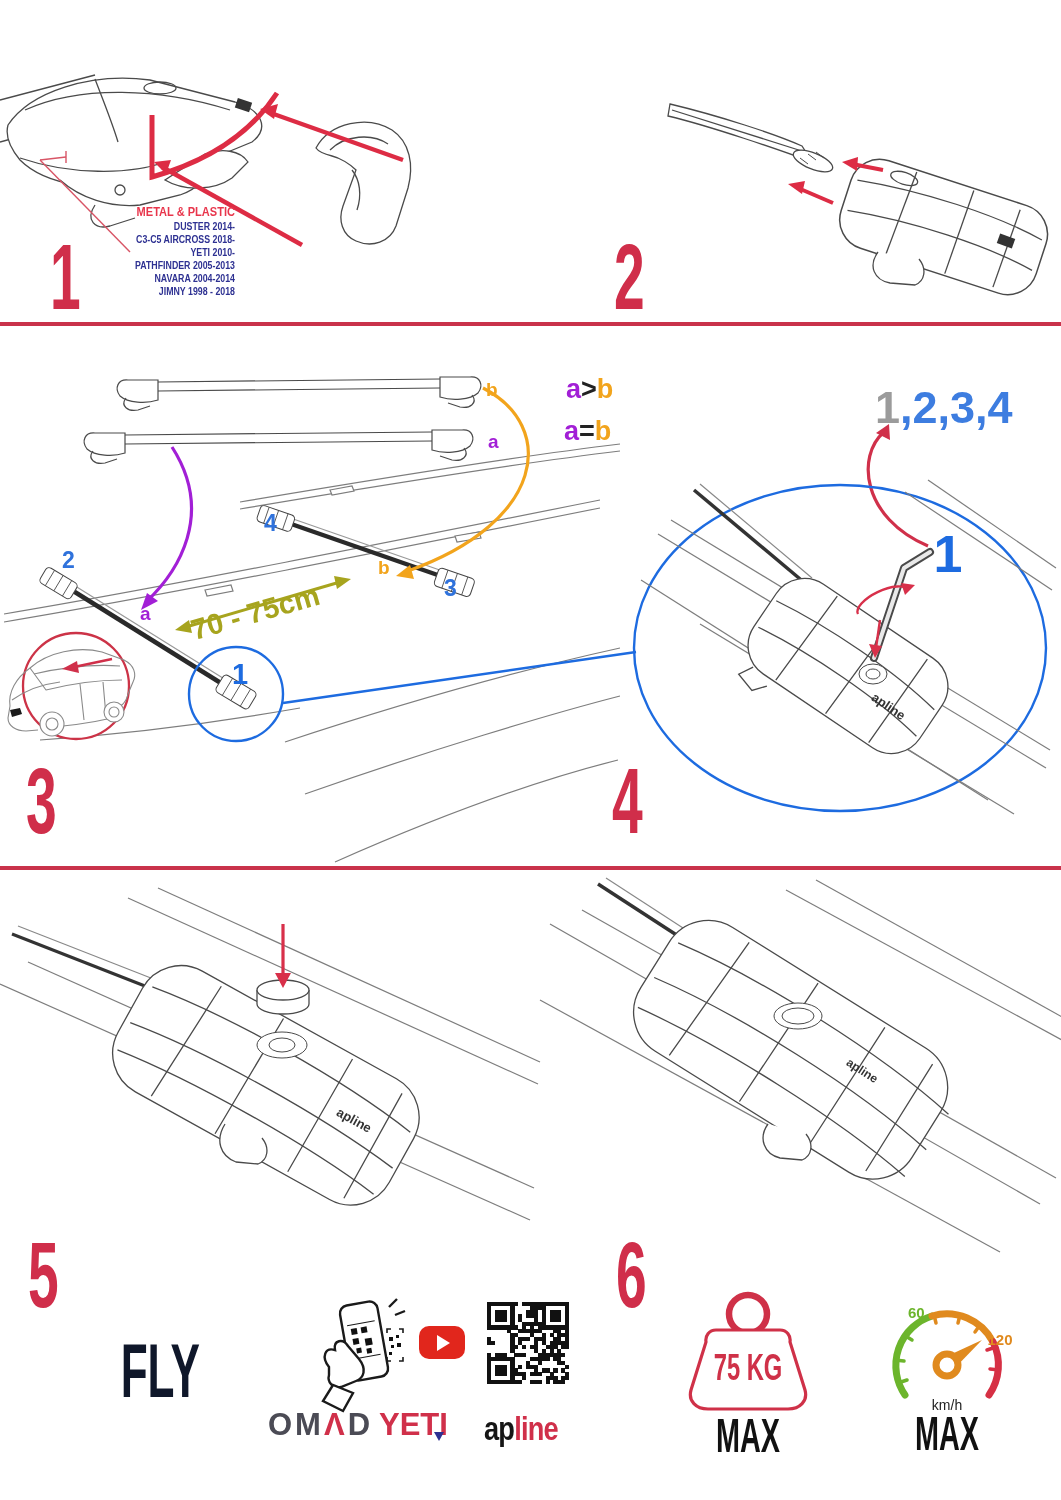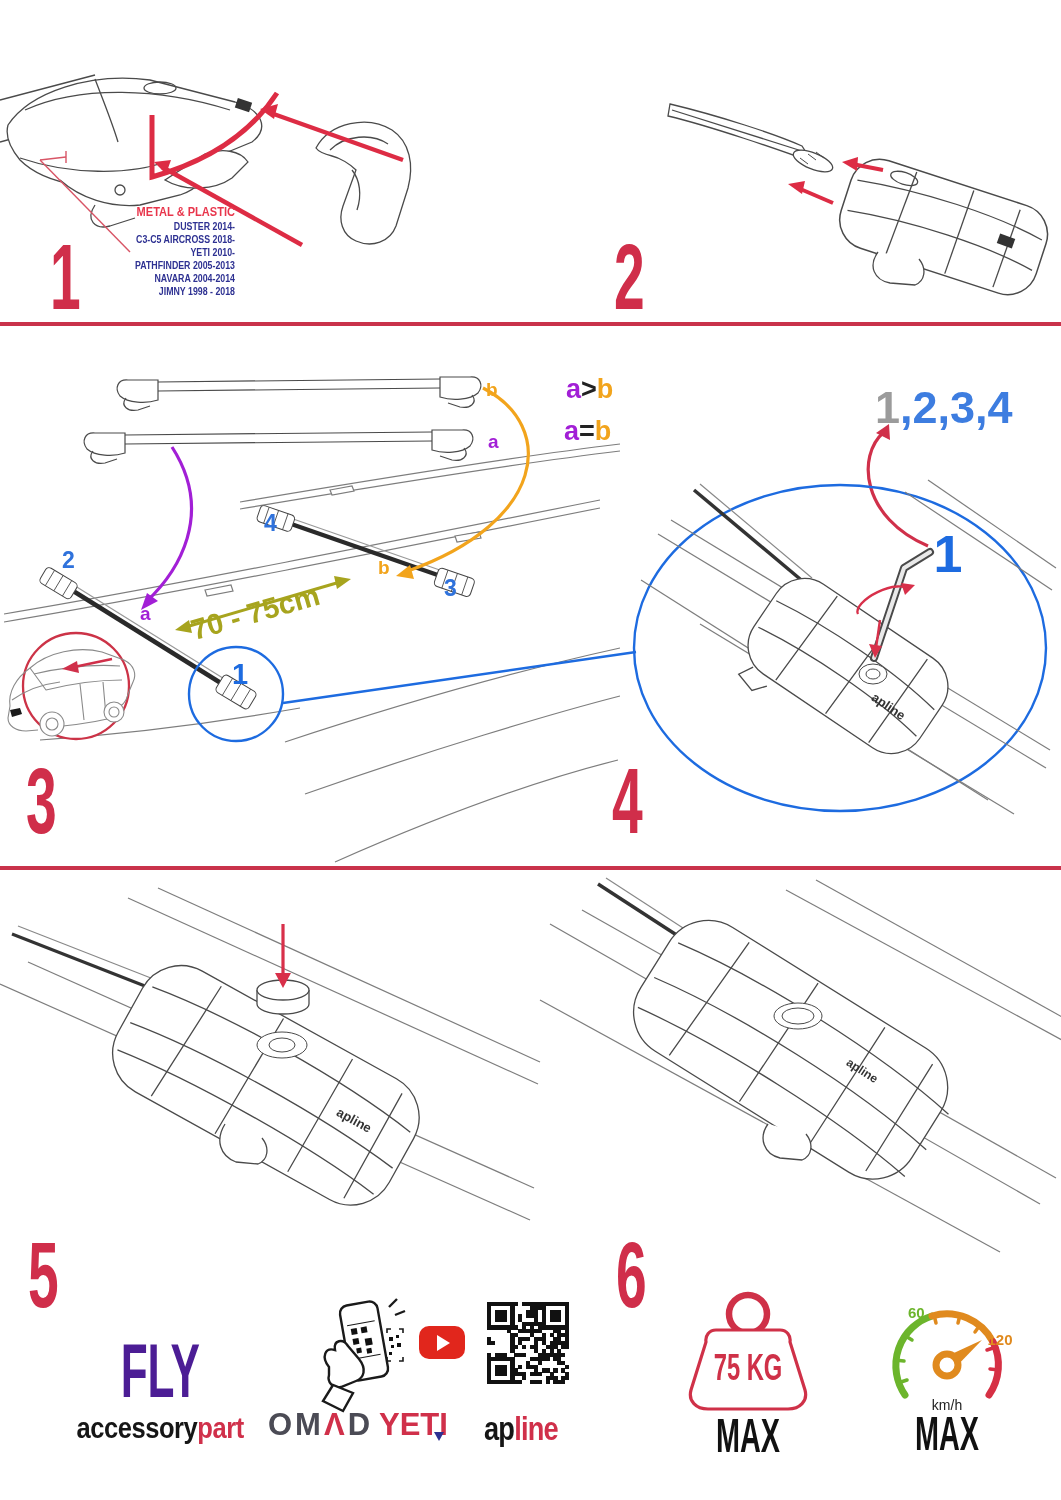--- a/index.html
+++ b/index.html
@@ -10,21 +10,21 @@
   .num{position:absolute;font-weight:bold;font-size:92px;line-height:0.82;color:#d02e4a;letter-spacing:-3px;}
   .cond{display:inline-block;transform:scaleX(.6);transform-origin:0 0;}
   .mat-title{position:absolute;left:55px;top:204px;width:180px;text-align:right;
              font-size:13px;font-weight:bold;color:#e8364c;transform:scaleX(.85);transform-origin:100% 0;}
   .models{position:absolute;left:55px;top:220px;width:180px;text-align:right;
           font-size:11px;font-weight:bold;line-height:13px;color:#2e3192;
           transform:scaleX(.8);transform-origin:100% 0;}
   svg{position:absolute;overflow:visible;}
   svg text{font-family:"Liberation Sans",sans-serif;}
   .fly{position:absolute;left:60px;top:1336px;width:200px;text-align:center;
-       font-size:76px;line-height:0.93;font-weight:bold;color:#4c1d95;}
+       font-size:76px;line-height:0.93;font-weight:bold;color:#0f172a;}
   .fly .cond{transform:scaleX(.58);transform-origin:50% 0;}
   .accpart{position:absolute;left:50px;top:1412px;width:220px;text-align:center;
            font-size:29px;font-weight:bold;letter-spacing:-0.5px;color:#161616;}
   .accpart .cond{transform:scaleX(.88);transform-origin:50% 0;}
   .accpart .red{color:#d0304a;}
   .omad{position:absolute;left:268px;top:1407px;font-size:31px;font-weight:800;
         letter-spacing:3px;color:#4b4b55;}
   .omad .red{color:#d0304a;}
   .omay{position:absolute;left:379px;top:1407px;font-size:31px;font-weight:900;color:#d0304a;}
   .omay .tri{display:inline-block;width:0;height:0;border-left:5px solid transparent;
@@ -345,23 +345,20 @@
     </g>
     <path d="M228,252 C218,266 224,282 240,286 L262,288 C272,284 274,272 266,262" stroke="#4a4a4a" stroke-width="1.3" fill="#fff"></path>
     <ellipse cx="258" cy="144" rx="24" ry="13" stroke="#4a4a4a" fill="#fff"></ellipse>
     <ellipse cx="258" cy="144" rx="16" ry="8" stroke="#4a4a4a" fill="none"></ellipse>
     <text transform="translate(320,202) rotate(33)" text-anchor="middle" font-size="12" font-weight="bold" fill="#333">apline</text>
   </svg>
   <div class="num" style="left:616px;top:1238px">
     <span class="cond">6</span></div>
 
   <div class="fly"><span class="cond">FLY</span></div>
-  <div class="accpart">
-    <span class="cond"><span>accessory</span><span class="red">part</span></span>
-  </div>
   <div class="omad">
     <span>OM</span><span class="red">Λ</span><span>D</span>
   </div>
   <div class="omay">
     <span>YETI</span><span class="tri"></span>
   </div>
   <div class="apline">
     <span class="cond"><span>ap</span><span class="red">line</span></span>
   </div>
 

